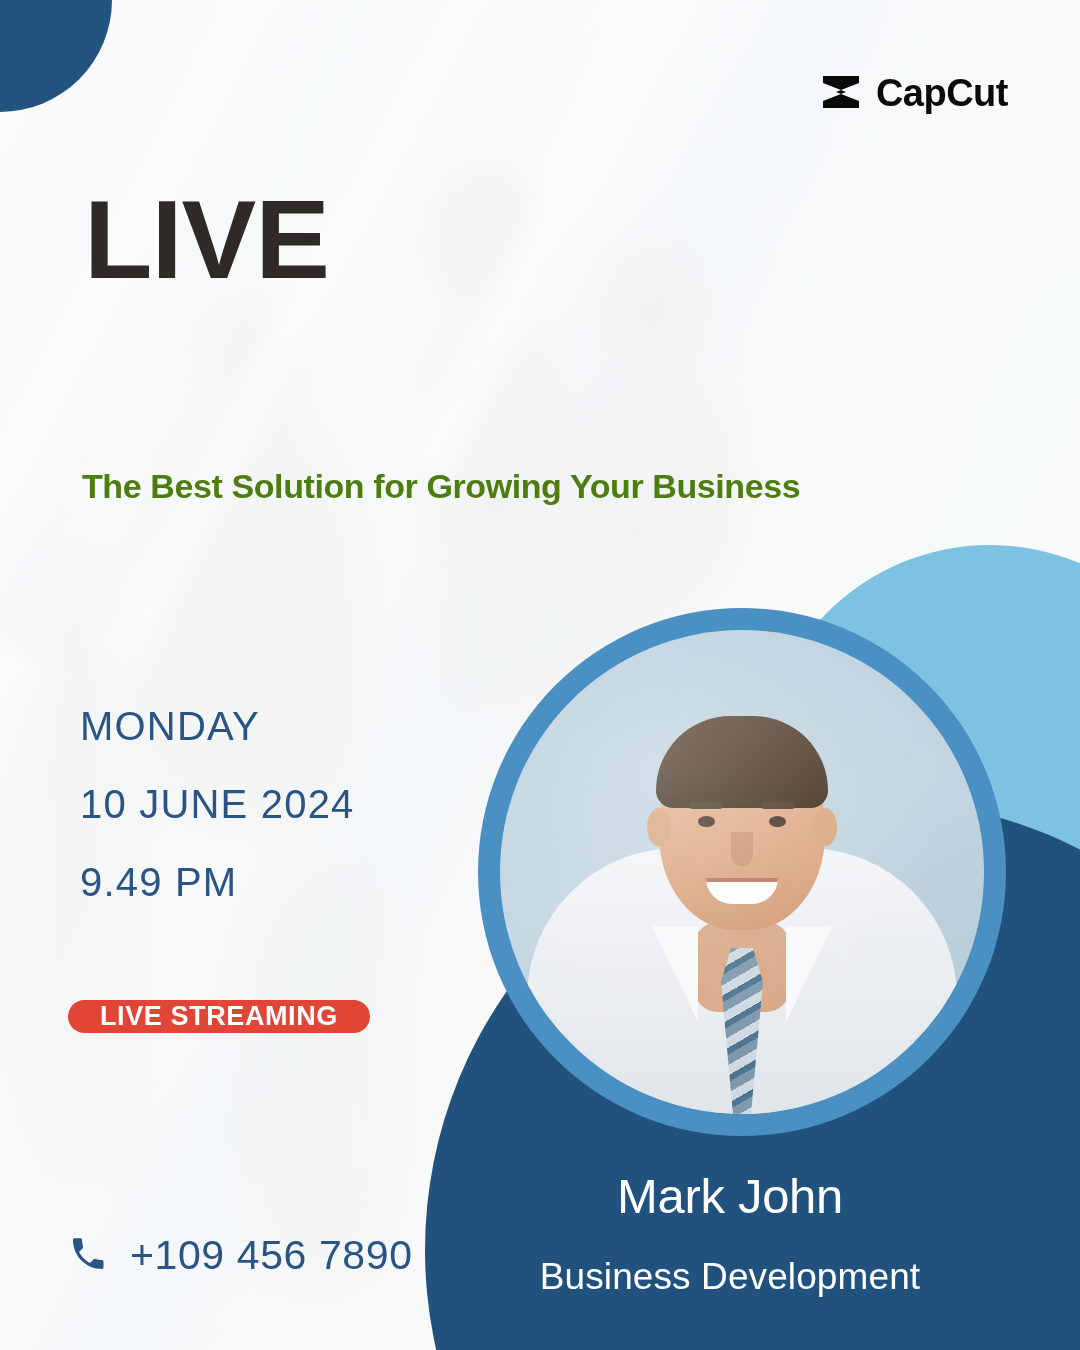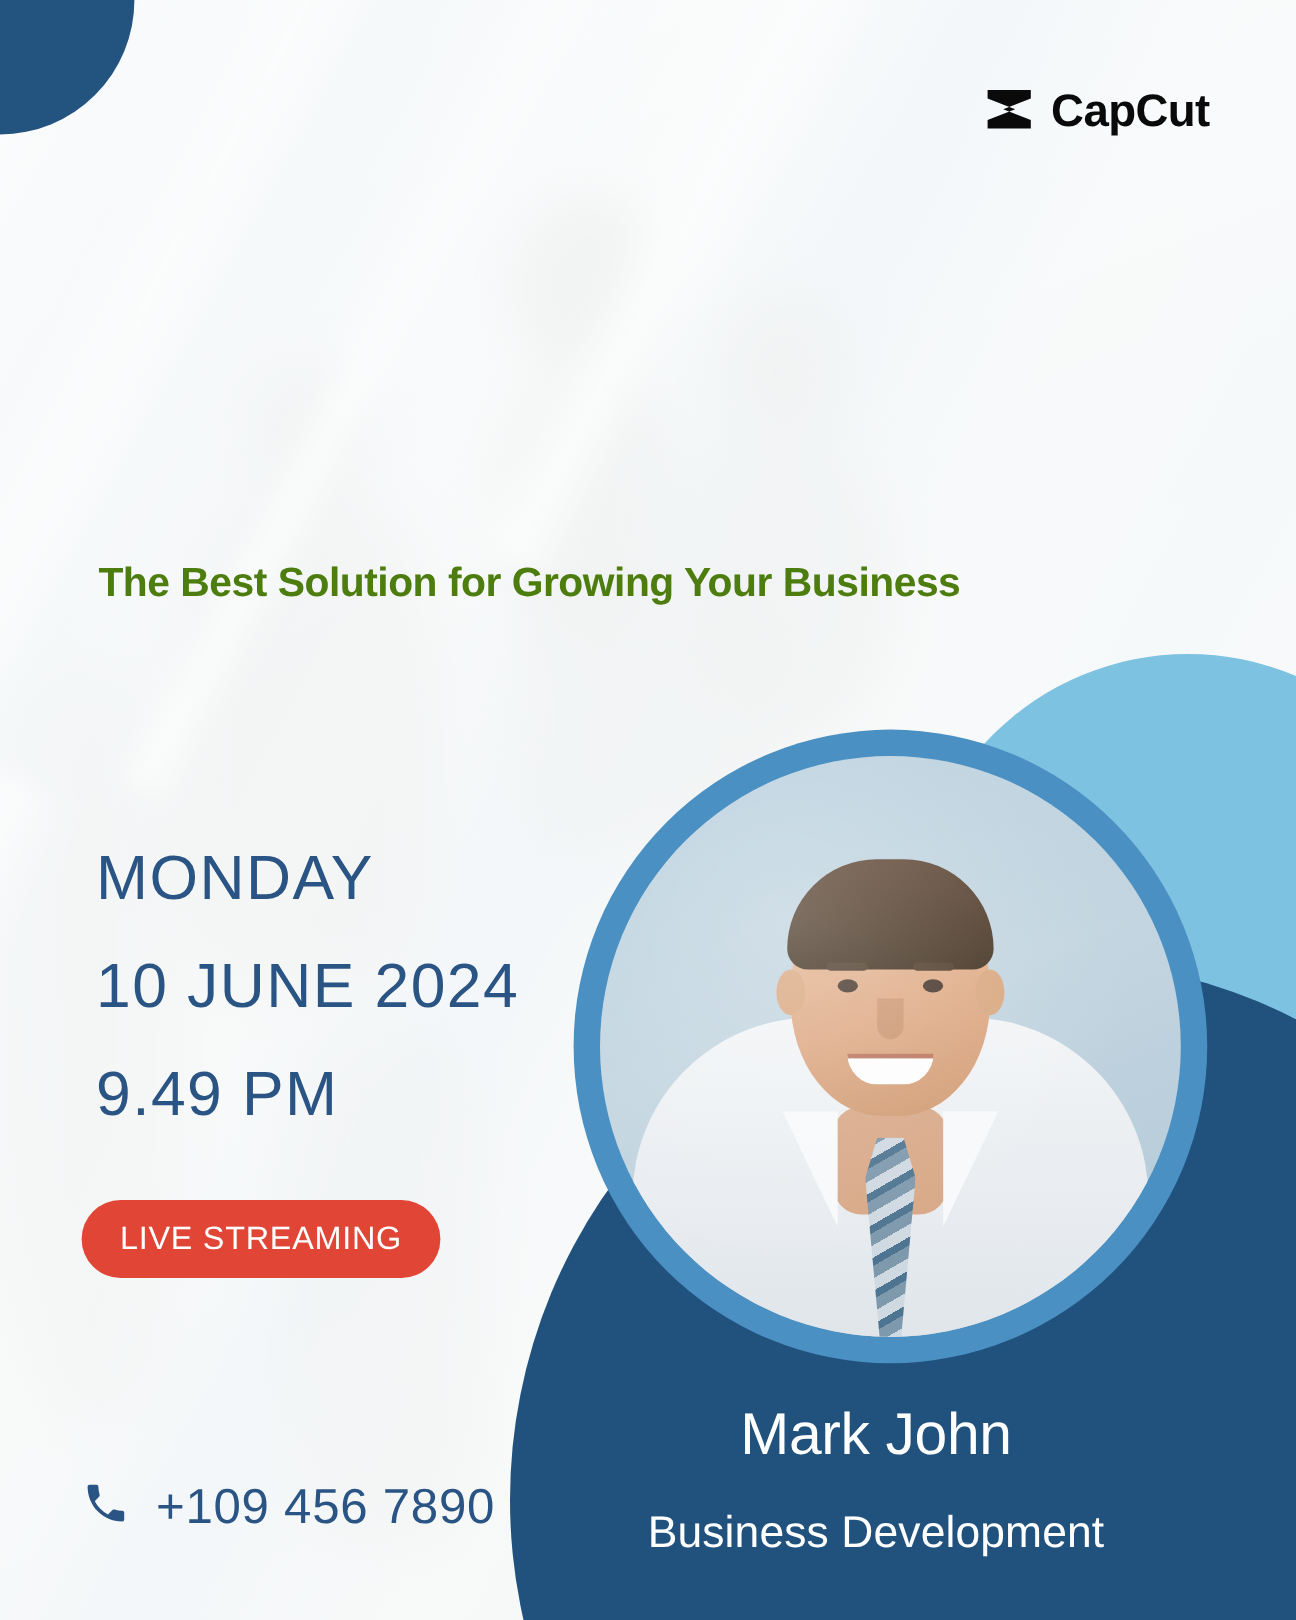--- a/index.html
+++ b/index.html
@@ -168,29 +168,29 @@
     width:770px;
     font-size:34px; line-height:1.32; font-weight:700;
     color:#4d7c0f; letter-spacing:-.4px;
   }
 
   .schedule {
     position:absolute; left:80px; top:706px;
     color:#2a5484;
   }
   .schedule div {
-    font-size:52px; line-height:1.0; font-weight:400;
+    font-size:40px; line-height:1.0; font-weight:400;
     letter-spacing:1.2px; margin-bottom:38px;
   }
 
   .badge {
     position:absolute; left:68px; top:1000px;
     background:#e04536; color:#ffffff;
-    font-size:27px; font-weight:400; letter-spacing:.6px;
-    padding:17px 32px; border-radius:40px;
+    font-size:27px; font-weight:700; letter-spacing:.6px;
+    padding:1px 32px; border-radius:40px;
   }
 
   .phone {
     position:absolute; left:68px; top:1232px;
     display:flex; align-items:center; gap:22px;
   }
   .phone-number {
     font-size:41px; font-weight:400; color:#2a5484; letter-spacing:.6px;
   }
 
@@ -251,20 +251,21 @@
   <div class="logo">
     <span>
       <svg width="44" height="38" viewBox="0 0 44 38">
         <path d="M4 3 L40 3 L40 10 L17 19 L40 28 L40 35 L4 35 L4 28 L27 19 L4 10 Z" fill="#0a0a0a"></path>
       </svg>
     </span>
     <span class="logo-text">CapCut</span>
   </div>
 
   <h1 class="headline">
+    <span class="l1">LIVE</span>
   </h1>
 
   <h2 class="subtitle">The Best Solution for Growing Your Business</h2>
 
   <div class="schedule">
     <div>MONDAY</div>
     <div>10 JUNE 2024</div>
     <div>9.49 PM</div>
   </div>
 

